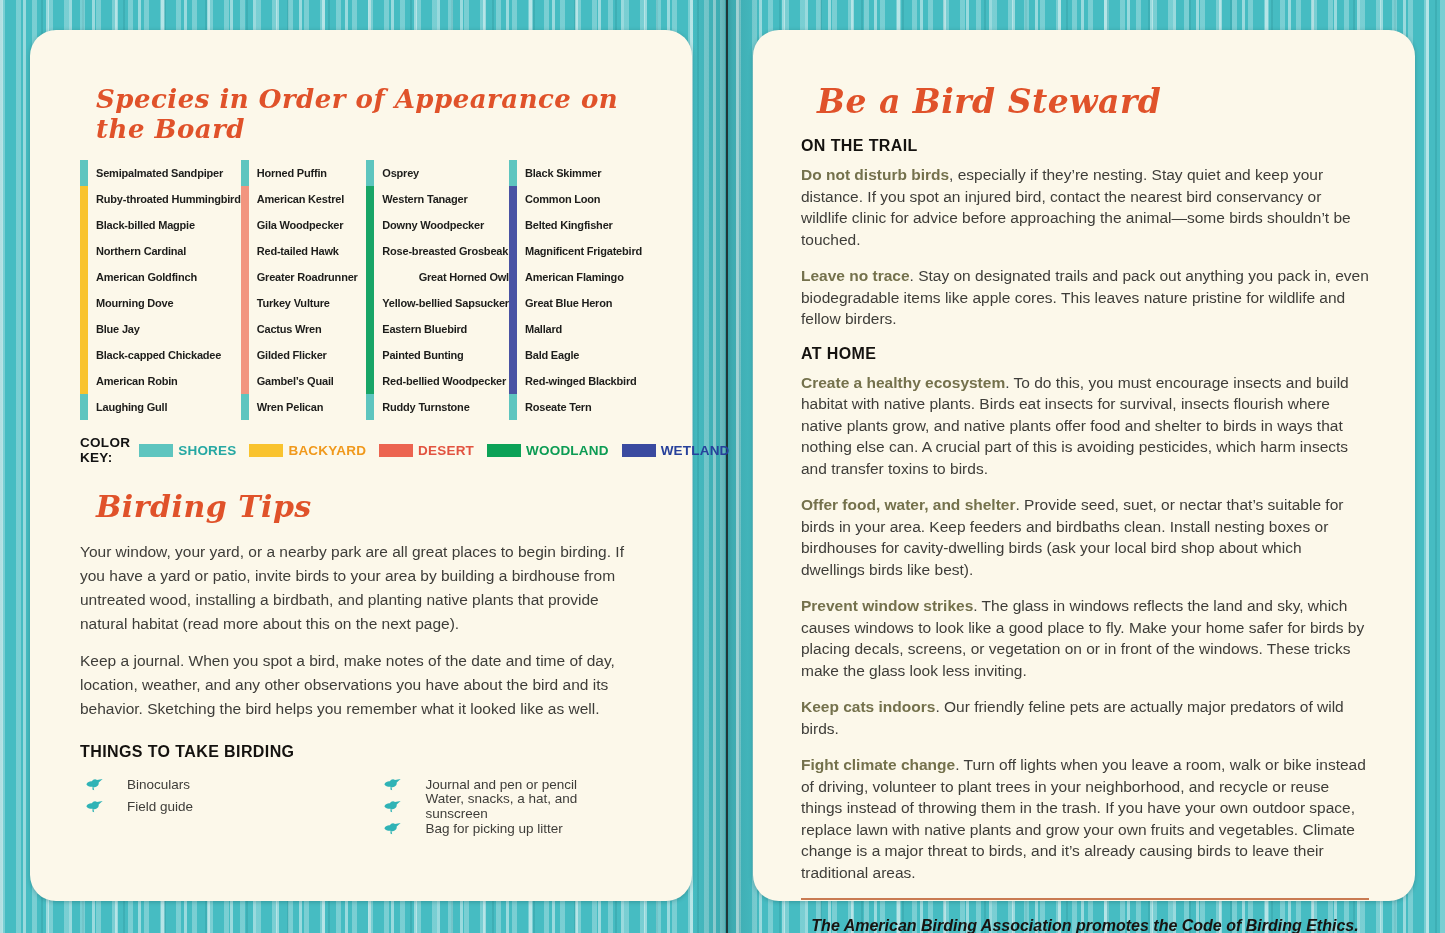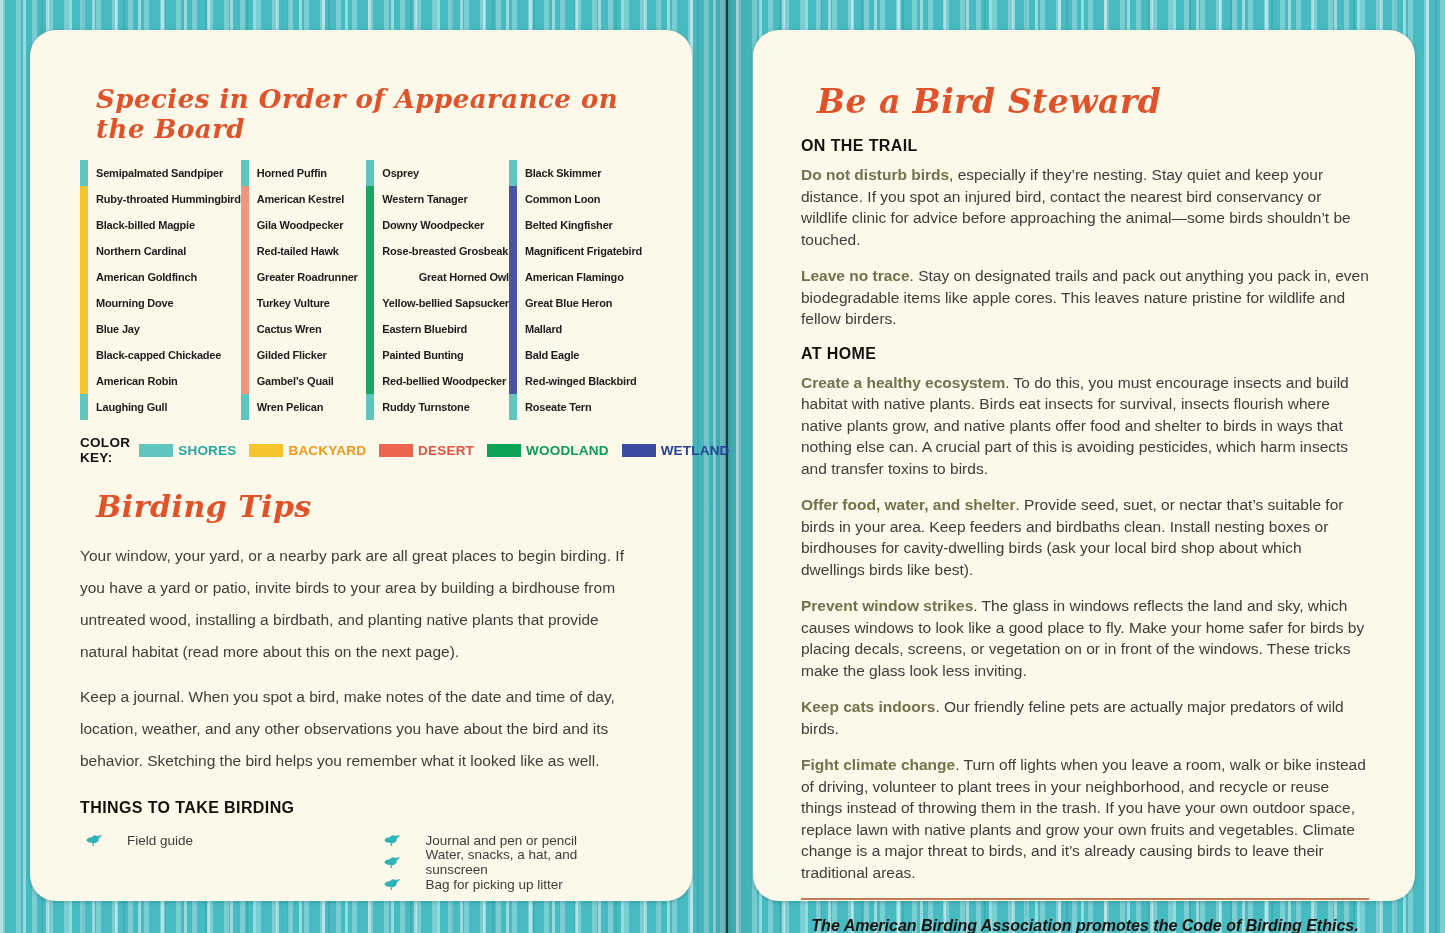--- a/index.html
+++ b/index.html
@@ -27,21 +27,21 @@
   .species-grid{display:grid;grid-template-columns:repeat(4,1fr);margin-top:14px;}
   .species-item{border-left:8px solid #701a75;padding-left:8px;height:26px;display:flex;align-items:center;}
   .species-name{font-weight:bold;font-size:11px;letter-spacing:-.2px;white-space:nowrap;color:#1d1d1b;}
 
   .color-key{display:flex;align-items:center;margin-top:15px;}
   .key-label{font-size:13.5px;font-weight:bold;color:#121212;letter-spacing:.3px;margin-right:9px;}
   .key-entry{display:flex;align-items:center;margin-right:13px;}
   .key-swatch{width:34px;height:13px;margin-right:5px;}
   .key-text{font-size:13.5px;font-weight:bold;letter-spacing:.2px;}
 
-  .body-p{font-size:15.5px;line-height:32px;color:#3e3d39;margin:13px 0 0 0;max-width:556px;}
+  .body-p{font-size:15.5px;line-height:24px;color:#3e3d39;margin:13px 0 0 0;max-width:556px;}
   .tips .body-p:first-child{margin-top:10px;}
 
   .caps-heading{font-size:16px;font-weight:bold;color:#14120f;letter-spacing:.4px;margin:22px 0 0 0;}
   .take-cols{display:flex;margin-top:12px;}
   .take-col{list-style:none;padding:0;margin:0;}
   .take-col-1{width:300px;}
   .take-item{display:flex;align-items:center;height:22px;font-size:13.5px;color:#3e3d39;padding-left:6px;}
   .bird-icon{flex:0 0 auto;margin-right:24px;display:flex;align-items:center;}
 
   .rp-heading{font-size:16px;font-weight:bold;color:#14120f;letter-spacing:.4px;margin:14px 0 9px 0;}
@@ -215,20 +215,28 @@
       </span>
   </div>
   <h2 class="script-title tips-title">Birding Tips</h2>
   <div class="tips">
       <p class="body-p">Your window, your yard, or a nearby park are all great places to begin birding. If you have a yard or patio, invite birds to your area by building a birdhouse from untreated wood, installing a birdbath, and planting native plants that provide natural habitat (read more about this on the next page).</p>
       <p class="body-p">Keep a journal. When you spot a bird, make notes of the date and time of day, location, weather, and any other observations you have about the bird and its behavior. Sketching the bird helps you remember what it looked like as well.</p>
     </div>
   <h3 class="caps-heading">THINGS TO TAKE BIRDING</h3>
   <div class="take-cols">
       <ul class="take-col take-col-1">
+        <li class="take-item">
+          <span class="bird-icon">
+            <svg viewBox="0 0 26 20" width="17" height="13" aria-hidden="true">
+              <path fill="#2fb3b6" d="M0.5 9.5 C2.5 5.5 6.5 4.5 9 5 C10.5 1.5 15 0.8 16.8 3.2 L25.5 1.5 L19.5 7 C20 12 15.5 15 11.5 13.8 L12.5 19 L9.8 17.8 L10 13.6 C5.5 13.8 2 12.5 0.5 9.5 Z"></path>
+            </svg>
+          </span>
+          <span>Binoculars</span>
+        </li>
         <li class="take-item">
           <span class="bird-icon">
             <svg viewBox="0 0 26 20" width="17" height="13" aria-hidden="true">
               <path fill="#2fb3b6" d="M0.5 9.5 C2.5 5.5 6.5 4.5 9 5 C10.5 1.5 15 0.8 16.8 3.2 L25.5 1.5 L19.5 7 C20 12 15.5 15 11.5 13.8 L12.5 19 L9.8 17.8 L10 13.6 C5.5 13.8 2 12.5 0.5 9.5 Z"></path>
             </svg>
           </span>
           <span>Field guide</span>
         </li>
       </ul>
       <ul class="take-col">

